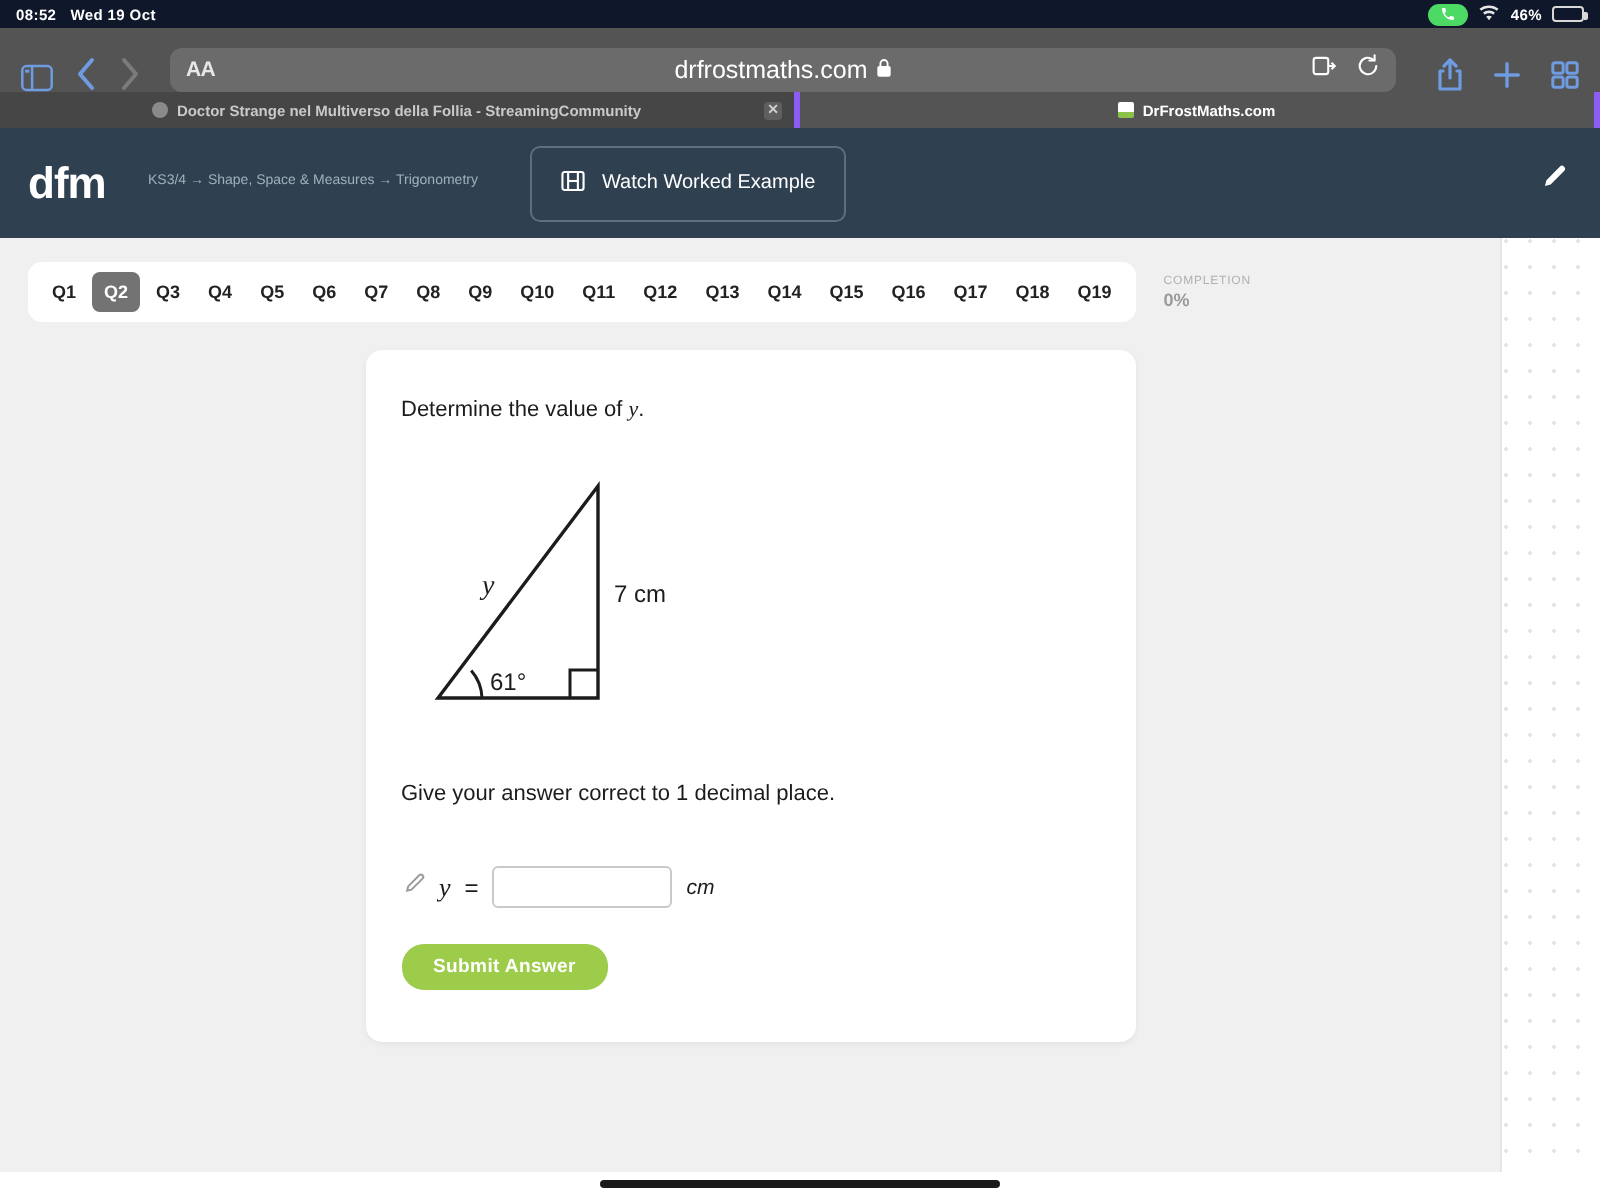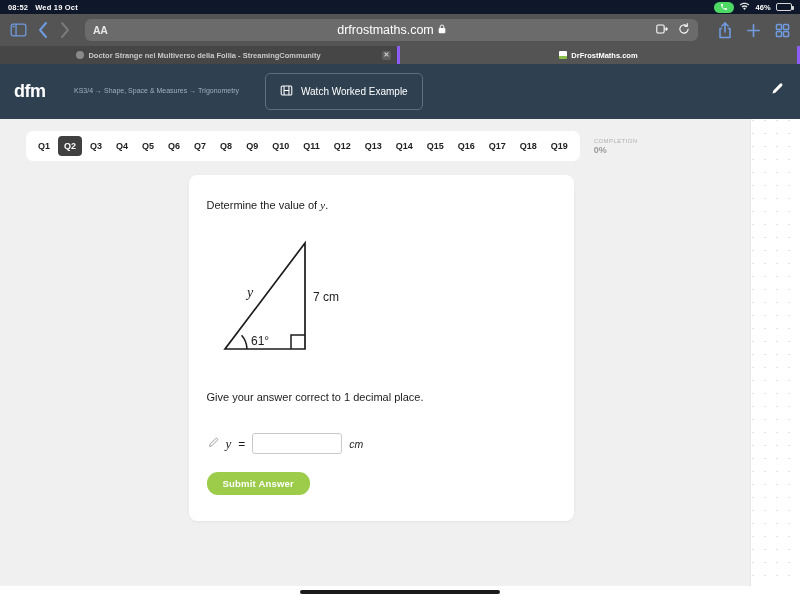--- a/index.html
+++ b/index.html
@@ -34,21 +34,21 @@
   }
   .battery-shell::after{
     content:""; position:absolute; right:-3px; top:2px;
     width:2px; height:4px; background:#d8d8d8; border-radius:0 1px 1px 0;
   }
   .battery-fill { background: #f5c518; height: 100%; width: 46%; border-radius: 1px; }
 
   
   .browser-chrome { background: #545454; }
   .toolbar {
-    height: 32px; display: flex; align-items: center;
+    height: 32px; display: flex; align-items: flex-end;
     padding: 0 10px; gap: 10px;
   }
   .tb-icon { color: #6f9be0; display: flex; align-items: center; justify-content: center; }
   .tb-icon.dim { color: #7b7b7b; }
   .urlbar {
     flex: 1; margin: 0 4px; height: 22px;
     background: #6b6b6b; border-radius: 6px;
     display: flex; align-items: center; position: relative;
     padding: 0 8px;
   }
@@ -79,56 +79,56 @@
   .favicon { width: 8px; height: 8px; border-radius: 1px; display: inline-block; }
   .favicon.strange { background: #8a8a8a; border-radius: 50%; }
   .favicon.dfm { background: #ffffff; border-bottom: 3px solid #8bc34a; }
 
   
   .app-header {
     height: 55px; background: #2f4050;
     display: flex; align-items: center; padding: 0 14px;
     position: relative;
   }
-  .dfm-logo { color: #ffffff; font-size: 18px; font-weight: bold; letter-spacing: -.5px; width: 60px; }
+  .dfm-logo { color: #ffffff; font-size: 22px; font-weight: bold; letter-spacing: -.5px; width: 60px; }
   .header-text { flex: 0 0 auto; max-width: 270px; }
   .breadcrumb { color: #9fb0bd; font-size: 7px; margin-bottom: 2px; }
   .topic-title { color: #ffffff; font-size: 10.5px; font-weight: bold; line-height: 1.35; }
   .topic-code { color: #b7d84a; }
   .watch-btn {
     margin-left: 26px;
     border: 1px solid #5d6f7e; border-radius: 5px;
     color: #ffffff; font-size: 10px;
     padding: 10px 14px; display: flex; align-items: center; gap: 8px;
     background: transparent;
     justify-content: space-between;
   }
   .pen-corner { position: absolute; right: 16px; top: 50%; transform: translateY(-50%); }
 
   
-  .content-area { display: flex; height: 467px; background: #f0f0f0; padding-left: 12px; }
+  .content-area { display: flex; height: 467px; background: #f0f0f0; }
   .work-col { flex: 1; position: relative; }
   .scratchpad {
     width: 50px; background: #ffffff;
     background-image: radial-gradient(#e3e3e3 1px, transparent 1px);
     background-size: 12px 13px; background-position: 8px 8px;
     border-left: 1px solid #e6e6e6;
   }
 
   
   .qnav-row { display: flex; align-items: center; padding: 12px 14px 0 14px; }
   .qnav {
     background: #ffffff; border-radius: 7px;
     display: flex; align-items: center; padding: 5px 6px; gap: 2px;
   }
   .qbtn {
     font-size: 9px; font-weight: bold; color: #222222;
     padding: 5px 6px; border-radius: 4px; min-width: 22px; text-align: center;
   }
-  .qbtn.active { background: #404040; color: #ffffff; }
+  .qbtn.active { background: #737373; color: #ffffff; }
   .completion { margin-left: 14px; }
   .completion-label { font-size: 6px; color: #b0b0b0; letter-spacing: .4px; }
   .completion-value { font-size: 9px; color: #9a9a9a; font-weight: bold; margin-top: 1px; }
 
   
   .card {
     margin: 14px auto 0 auto;
     width: 385px; background: #ffffff;
     border-radius: 8px; padding: 24px 18px 26px 18px;
     box-shadow: 0 1px 3px rgba(0,0,0,.06);

